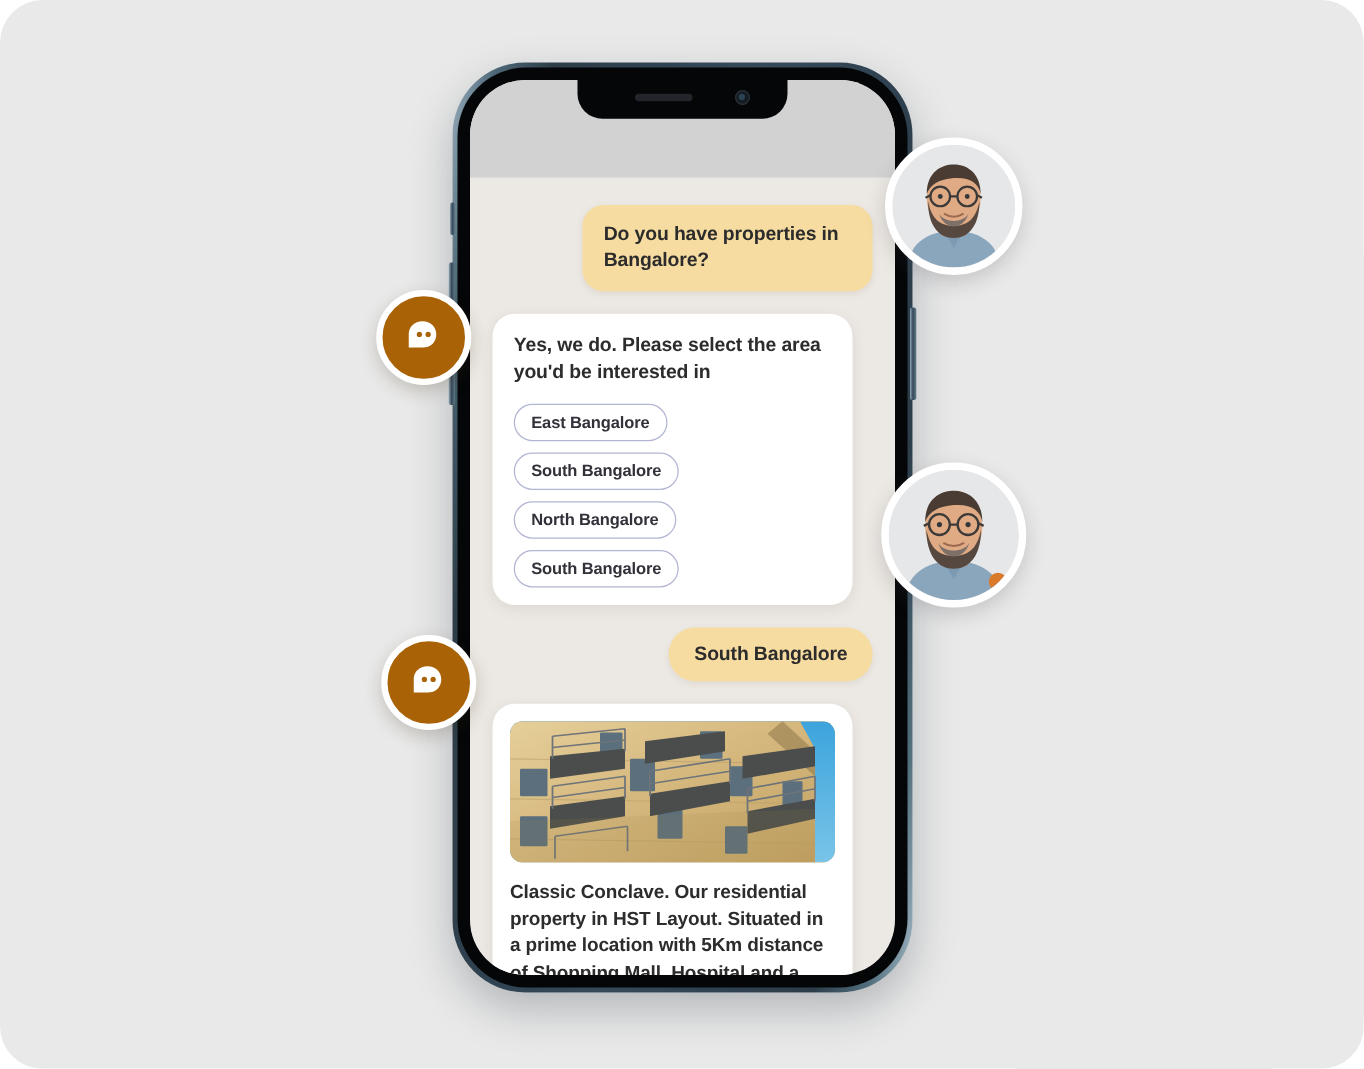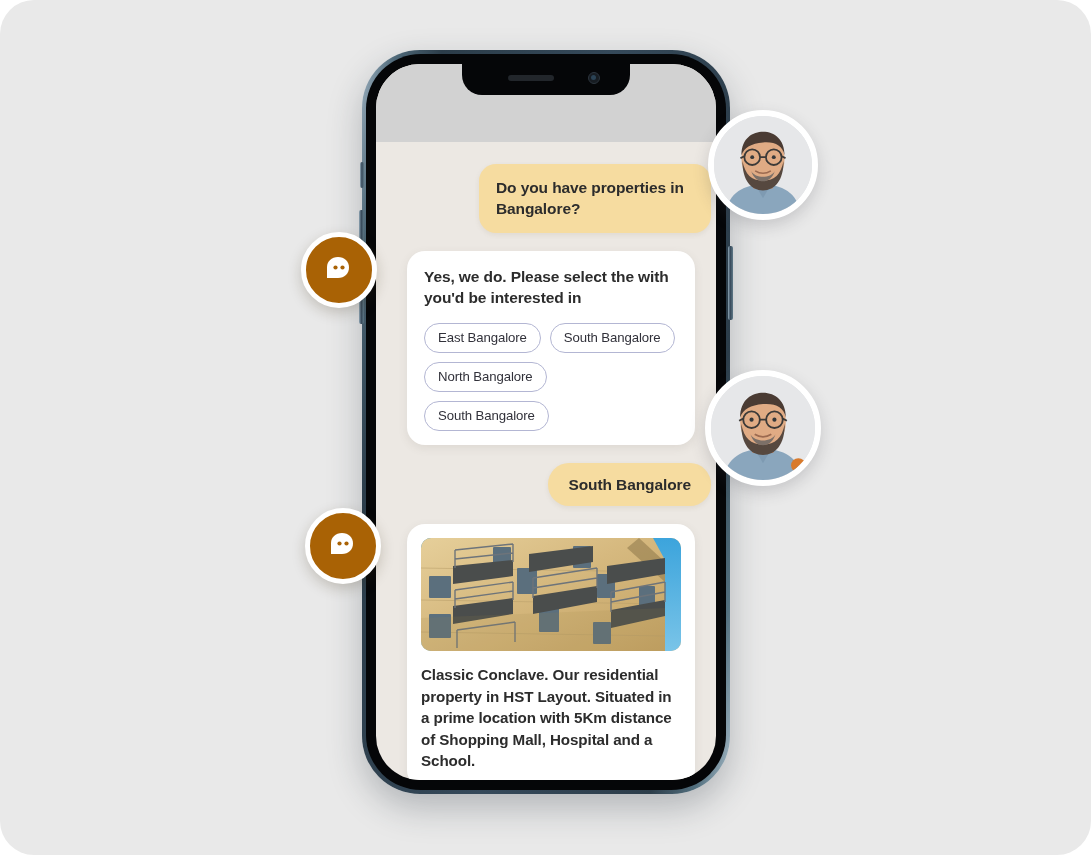--- a/index.html
+++ b/index.html
@@ -124,21 +124,20 @@
   .btn-voldn { left: -3px; top: 224px; width: 5px; height: 50px; }
   .btn-power { right: -3px; top: 196px; width: 5px; height: 74px; }
 
   
   .chat {
     position: absolute;
     left: 0;
     top: 78px;
     width: 100%;
     padding: 22px 18px 0 18px;
-    margin-left: 13px;
   }
 
   .row { display: flex; margin-bottom: 18px; }
   .row.right { justify-content: flex-end; }
   .row.left  { justify-content: flex-start; }
 
   .bubble-user {
     background: #f6dca0;
     border-radius: 17px;
     padding: 13px 17px;
@@ -174,21 +173,21 @@
     display: flex;
     flex-wrap: wrap;
     gap: 9px 9px;
     margin-top: 14px;
   }
   .chip {
     border: 1.6px solid #b3b6d3;
     border-radius: 16px;
     padding: 6px 13px 7px 13px;
     font-size: 13.2px;
-    font-weight: 400;
+    font-weight: 700;
     color: #31313a;
     background: #fff;
     letter-spacing: -0.1px;
     white-space: nowrap;
     cursor: pointer;
   }
 
   
   .card {
     background: #ffffff;
@@ -265,21 +264,21 @@
       </div>
 
       <div class="chat">
 
         <div class="row right">
           <div class="bubble-user">Do you have properties in Bangalore?</div>
         </div>
 
         <div class="row left">
           <div class="bubble-bot">
-            <div class="bot-text">Yes, we do. Please select the with you'd be interested in</div>
+            <div class="bot-text">Yes, we do. Please select the area you'd be interested in</div>
             <div class="chips">
               <div class="chip">East Bangalore</div>
               <div class="chip">South Bangalore</div>
               <div class="chip">North Bangalore</div>
               <div class="chip">South Bangalore</div>
             </div>
           </div>
         </div>
 
         <div class="row right">

